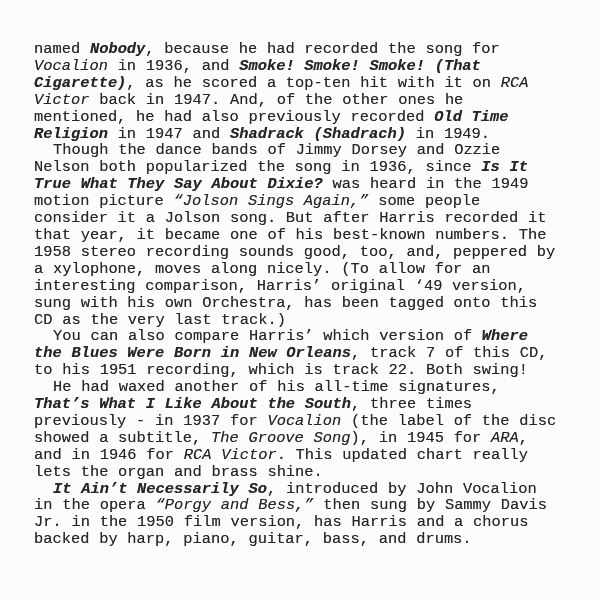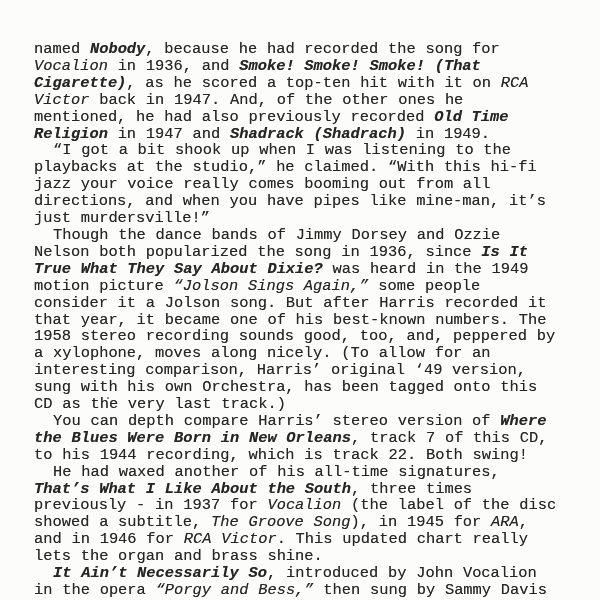--- a/index.html
+++ b/index.html
@@ -47,20 +47,19 @@
     background: #4a4a4a;
     opacity: 0.8;
   }
 </style>
 </head>
 <body>
 
 <div class="page" style="background: rgb(252, 252, 251);">
   <div class="text-block" id="doc" style="color: rgb(38, 38, 38);">
       <p class="para"><span class="run-n">named </span><span class="run-bi">Nobody</span><span class="run-n">, because he had recorded the song for </span><span class="run-i">Vocalion</span><span class="run-n"> in 1936, and </span><span class="run-bi">Smoke! Smoke! Smoke! (That Cigarette)</span><span class="run-n">, as he scored a top-ten hit with it on </span><span class="run-i">RCA Victor</span><span class="run-n"> back in 1947. And, of the other ones he mentioned, he had also previously recorded </span><span class="run-bi">Old Time Religion</span><span class="run-n"> in 1947 and </span><span class="run-bi">Shadrack (Shadrach)</span><span class="run-n"> in 1949.</span></p>
-      <p class="para indent"><span class="run-n">“I got a bit shook up when I was listening to the playbacks at the studio,” he claimed. “With this hi-fi jazz your voice really comes booming out from all directions, and when you have pipes like mine-man, it’s just murdersville!”</span></p>
       <p class="para indent"><span class="run-n">Though the dance bands of Jimmy Dorsey and Ozzie Nelson both popularized the song in 1936, since </span><span class="run-bi">Is It True What They Say About Dixie?</span><span class="run-n"> was heard in the 1949 motion picture </span><span class="run-i">“Jolson Sings Again,”</span><span class="run-n"> some people consider it a Jolson song. But after Harris recorded it that year, it became one of his best-known numbers. The 1958 stereo recording sounds good, too, and, peppered by a xylophone, moves along nicely. (To allow for an interesting comparison, Harris’ original ‘49 version, sung with his own Orchestra, has been tagged onto this CD as the very last track.)</span></p>
-      <p class="para indent"><span class="run-n">You can depth compare Harris’ stereo version of </span><span class="run-bi">Where the Blues Were Born in New Orleans</span><span class="run-n">, track 7 of this CD, to his 1944 recording, which is track 22. Both swing!</span></p>
+      <p class="para indent"><span class="run-n">You can also compare Harris’ which version of </span><span class="run-bi">Where the Blues Were Born in New Orleans</span><span class="run-n">, track 7 of this CD, to his 1951 recording, which is track 22. Both swing!</span></p>
       <p class="para indent"><span class="run-n">He had waxed another of his all-time signatures, </span><span class="run-bi">That’s What I Like About the South</span><span class="run-n">, three times previously - in 1937 for </span><span class="run-i">Vocalion</span><span class="run-n"> (the label of the disc showed a subtitle, </span><span class="run-i">The Groove Song</span><span class="run-n">), in 1945 for </span><span class="run-i">ARA</span><span class="run-n">, and in 1946 for </span><span class="run-i">RCA Victor</span><span class="run-n">. This updated chart really lets the organ and brass shine.</span></p>
       <p class="para indent"><span class="run-bi">It Ain’t Necessarily So</span><span class="run-n">, introduced by John Vocalion in the opera </span><span class="run-i">“Porgy and Bess,”</span><span class="run-n"> then sung by Sammy Davis Jr. in the 1950 film version, has Harris and a chorus backed by harp, piano, guitar, bass, and drums.</span></p>
     </div>
   <div class="speck"></div>
 </div>
 
 </body></html>

